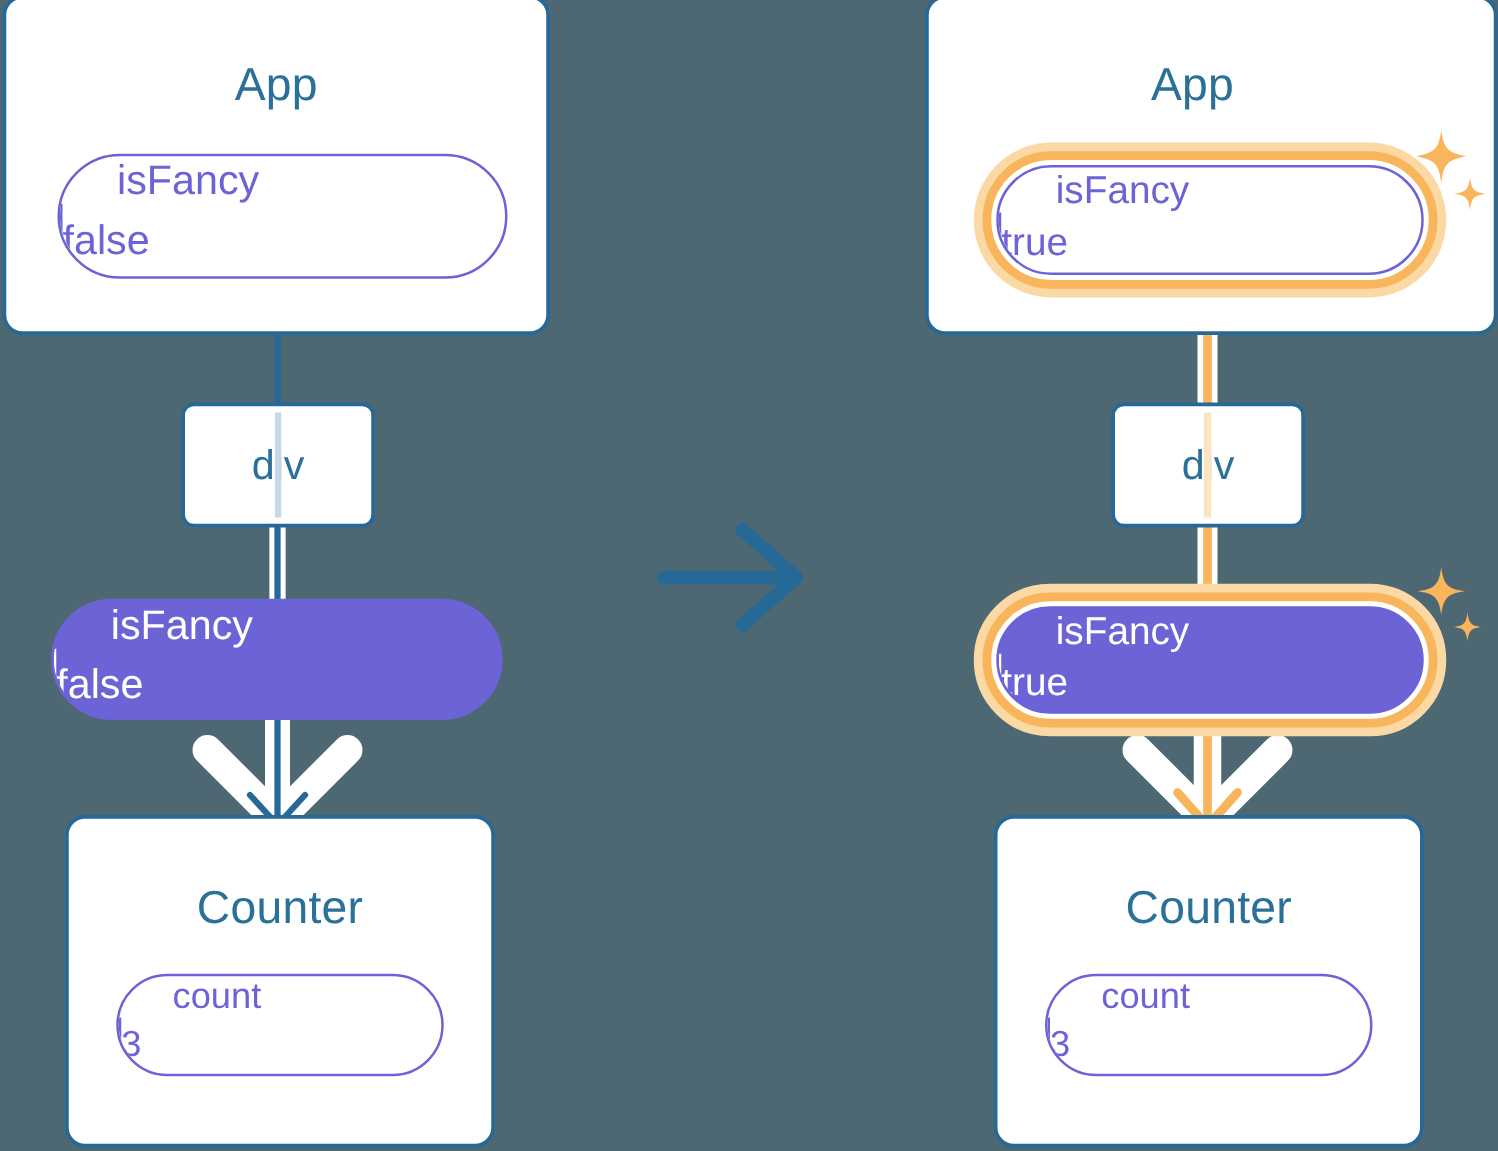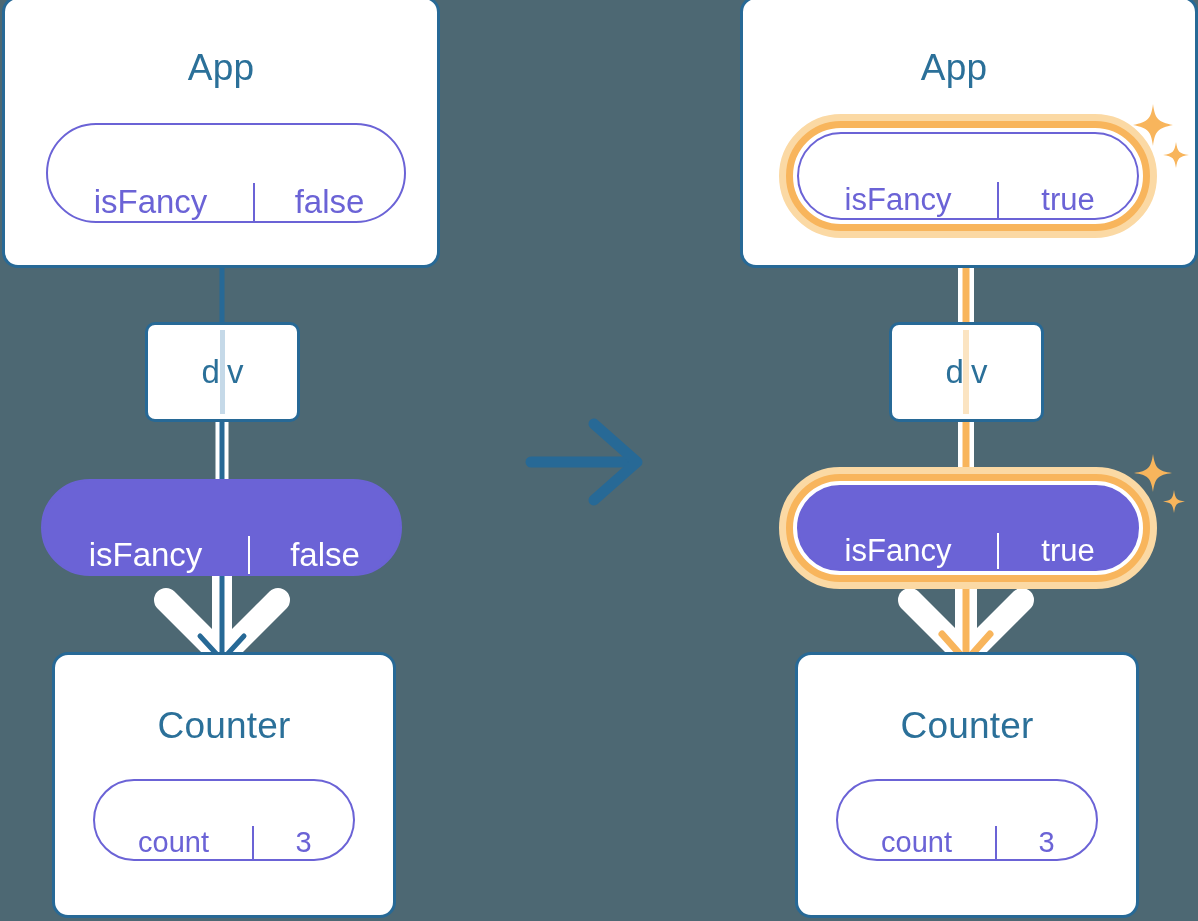--- a/index.html
+++ b/index.html
@@ -52,23 +52,24 @@
     align-items: center;
     justify-content: center;
     color: #2b7099;
     font-size: 33px;
   }
   
   .pill {
     position: absolute;
     box-sizing: border-box;
     display: flex;
-    align-items: flex-end;
+    align-items: flex-start;
     border-radius: 999px;
     overflow: hidden;
+    flex-direction: column;
   }
   .pill.outline {
     border: 2.5px solid #6b63d6;
     background: transparent;
   }
   .pill.filled {
     background: #6b63d6;
     border: 2.5px solid #6b63d6;
   }
   .pill .seg {

